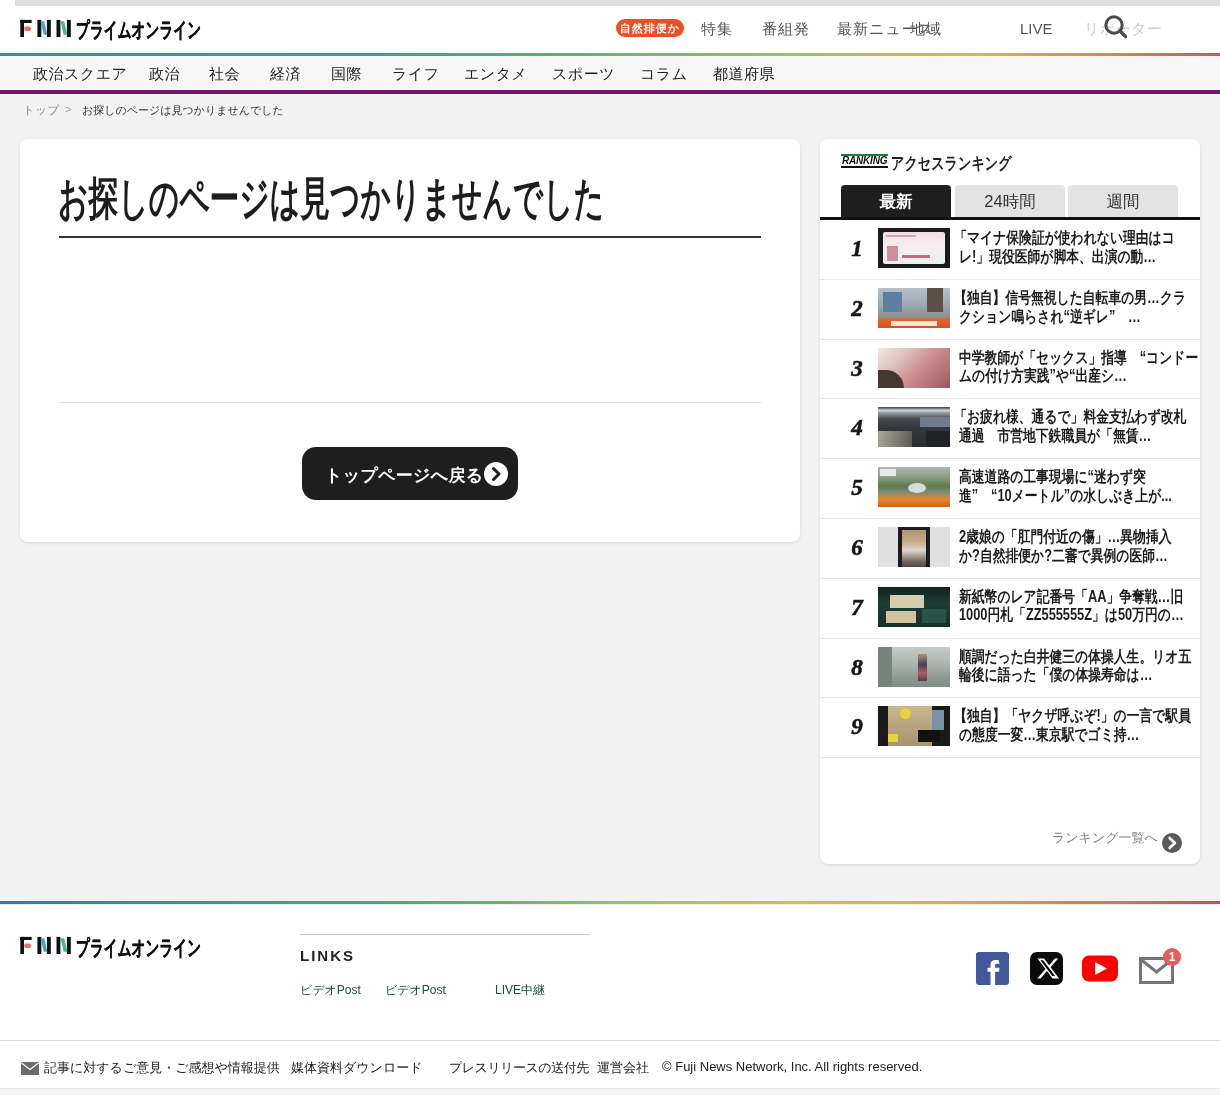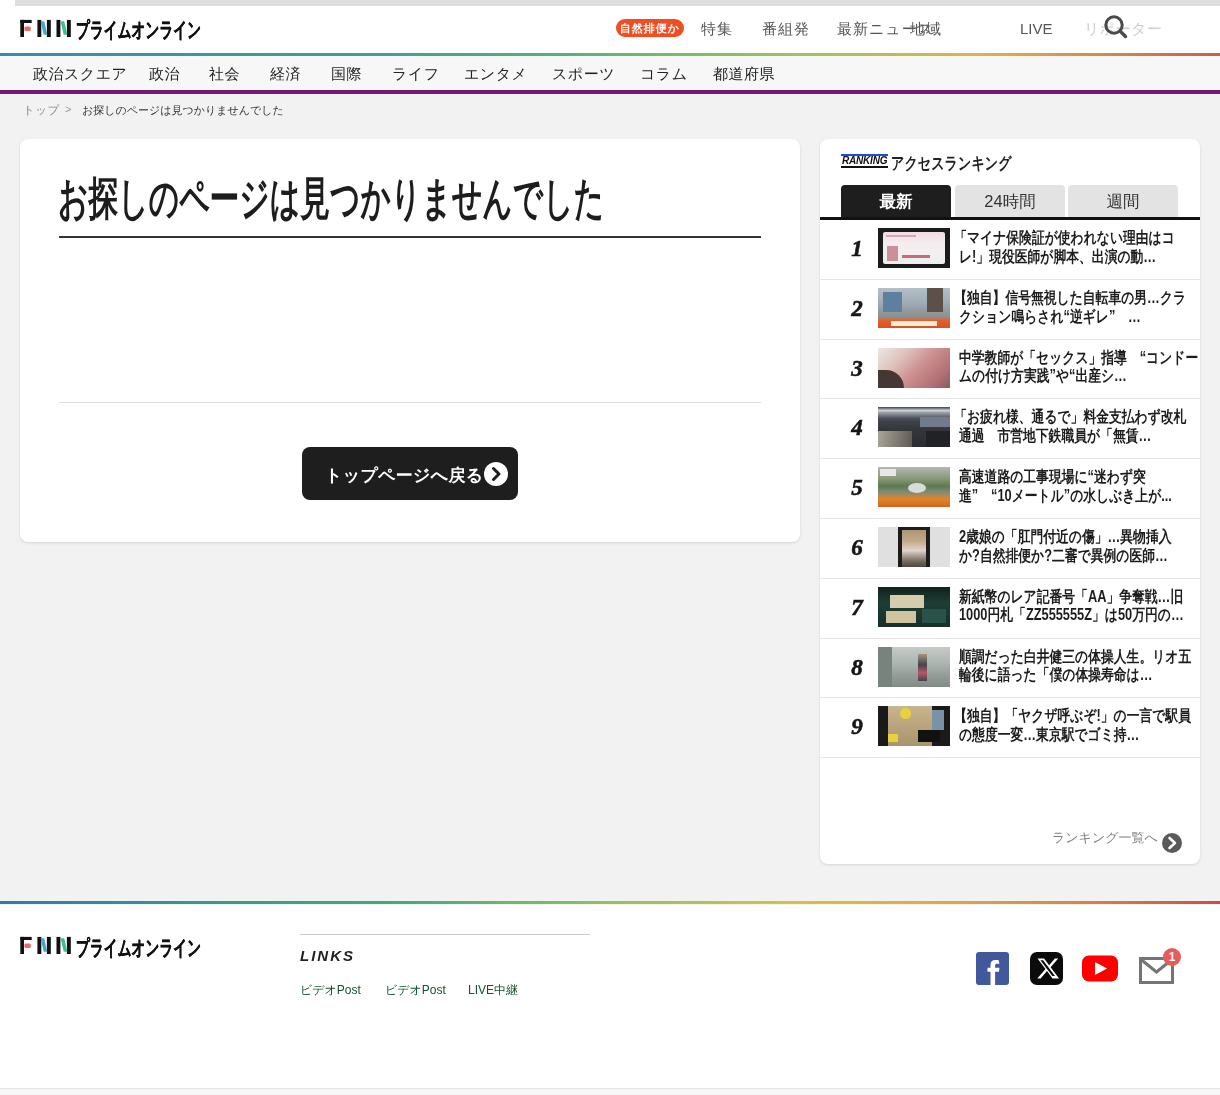--- a/index.html
+++ b/index.html
@@ -18,40 +18,40 @@
 
 #pagebg{left:0;top:94px;width:1220px;height:811px;background:#f2f2f2}
 
 
 
 #card{left:20px;top:139px;width:780px;height:403px;background:#fff;border-radius:8px;box-shadow:0 1px 3px rgba(0,0,0,.12)}
 #h1t{left:38px;top:32px;font-size:46px;font-weight:900;color:#1d1d1d;line-height:1.2;white-space:nowrap;transform:scaleX(0.647);transform-origin:0 0}
 #h1line{left:39px;top:97px;width:702px;height:2px;background:#333}
 #para{left:39px;top:140px;width:775px;font-size:16px;line-height:28.6px;color:#222}
 #sep1{left:39px;top:263px;width:702px;height:1px;background:#ddd}
-#btn{left:282px;top:308px;width:216px;height:53px;background:#1e1e1e;border-radius:8px;color:#fff}
+#btn{left:282px;top:308px;width:216px;height:53px;background:#1e1e1e;border-radius:14px;color:#fff}
 #btntxt{left:23px;top:17px;font-size:17px;font-weight:bold;letter-spacing:0.3px}
 #btnarr{left:182px;top:15px;width:24px;height:24px;background:#fff;border-radius:50%}
 
 #side{left:820px;top:139px;width:380px;height:725px;background:#fff;border-radius:8px;box-shadow:0 1px 3px rgba(0,0,0,.12)}
-#rklabel{left:21px;top:15px;font-size:10px;font-weight:bold;font-style:italic;color:#111;border-top:2px solid #1d4ed8;border-bottom:2px solid #111;padding:0 1px;line-height:10px;height:14px;letter-spacing:-0.2px}
+#rklabel{left:21px;top:15px;font-size:10px;font-weight:bold;font-style:italic;color:#111;border-top:2px solid #15803d;border-bottom:2px solid #111;padding:0 1px;line-height:10px;height:14px;letter-spacing:-0.2px}
 #rktitle{left:71px;top:13px;font-size:17px;font-weight:bold;color:#222;white-space:nowrap;transform:scaleX(0.77);transform-origin:0 0}
 .tab{position:absolute;top:46px;width:110px;height:32px;text-align:center;line-height:32px;font-size:16.5px;border-radius:4px 4px 0 0}
 #tabline{left:0;top:78px;width:380px;height:2.5px;background:#111}
 .item{position:absolute;left:0;width:380px;height:59.8px;border-bottom:1px solid #e6e6e6;overflow:hidden}
 .num{position:absolute;left:22px;top:16px;width:30px;text-align:center;font-size:23px;font-weight:bold;font-style:italic;color:#161616;font-family:"Liberation Serif",serif;-webkit-text-stroke:0.6px #161616}
 .thumb{position:absolute;left:58px;top:8px;width:72px;height:40px;overflow:hidden}
 .tt{position:absolute;left:139px;top:9px;font-size:16px;font-weight:bold;line-height:18.6px;color:#1d1d1d;white-space:nowrap;transform:scaleX(0.8);transform-origin:0 0}
 #rkmore{left:232px;top:690px;font-size:13px;color:#808080;letter-spacing:0}
 #rkmorearr{left:342px;top:694px;width:20px;height:20px;background:#5a5a5a;border-radius:50%}
 
 #grad2{left:0;top:901px;width:1220px;height:3px;background:linear-gradient(90deg,#2a7db3 0%,#2f9e92 18%,#3fae79 33%,#8fc45a 50%,#d8c338 65%,#e0a83e 78%,#dd7d3f 90%,#ca4d4d 100%)}
 #footer{left:0;top:905px;width:1220px;height:190px;background:#fff}
 #flinks-line{left:300px;top:29px;width:290px;height:1px;background:#ccc}
-#flinks-h{left:300px;top:42px;font-size:15px;font-weight:bold;font-style:italic;color:#222;letter-spacing:2px}
+#flinks-h{left:300px;top:42px;font-size:15px;font-weight:bold;color:#222;letter-spacing:2px}
 .flink{position:absolute;top:77px;font-size:12px;color:#14532d}
 #fbot{left:0;top:135px;width:1220px;height:55px;border-top:1px solid #ddd}
 .fb{position:absolute;top:18px;font-size:13px;color:#222}
 svg{display:block}
 </style></head>
 <body>
 <div class="abs" id="topstrip"></div>
 <div class="abs" style="left:0;top:0;width:15px;height:6px;background:#fff"></div>
 <div class="abs" id="header">
   <svg class="abs" style="left:20px;top:13px" width="52" height="19" viewBox="0 0 52 19">
@@ -213,30 +213,41 @@
     <polygon points="20.6,2.3 24.2,2.3 27.3,15.7 23.7,15.7" fill="#4aa5c9"></polygon>
     <rect x="36.5" y="0.9" width="3.9" height="17.1" fill="#111"></rect>
     <rect x="46.9" y="0.9" width="3.9" height="17.1" fill="#111"></rect>
     <polygon points="40.6,2.3 44.2,2.3 47.3,15.7 43.7,15.7" fill="#40bd8c"></polygon>
   </svg>
   <div class="abs" style="left:76px;top:29px;width:190px;font-size:21px;font-weight:900;color:#111;-webkit-text-stroke:0.5px #111;transform:scaleX(0.647);transform-origin:0 0;white-space:nowrap">プライムオンライン</div>
   <div class="abs" id="flinks-line"></div>
   <div class="abs" id="flinks-h">LINKS</div>
   <div class="flink" style="left:300px">ビデオPost</div>
   <div class="flink" style="left:385px">ビデオPost</div>
-  <div class="flink" style="left:468px">LIVE中継</div>
+  <div class="flink" style="left:495px">LIVE中継</div>
   <svg class="abs" style="left:976px;top:43px" width="208" height="42" viewBox="0 0 208 42">
     <rect x="0" y="4" width="33" height="33" rx="3" fill="#41599b"></rect>
     <path d="M22.5 12 h-3.4 c-2.8 0-4.6 1.8-4.6 4.7 v3h-3v4h3v13.3h4.6V23.7h3.8l.6-4h-4.4v-2.3c0-1.1.5-1.6 1.7-1.6h2.7z" fill="#fff"></path>
     <rect x="54" y="4" width="33" height="33" rx="7" fill="#0b0b0b"></rect>
     <path d="M61.5 10.5 h6.6 l5.0 6.7 5.8-6.7 h3.3 l-7.6 8.8 8.5 11.2 h-6.6 l-5.5-7.4 -6.4 7.4 h-3.3 l8.2-9.5 z M64.4 12.3 l11.9 15.8 h2.7 L67.1 12.3 z" fill="#fff" fill-rule="evenodd"></path>
     <rect x="106" y="7.5" width="36" height="26" rx="7" fill="#f00"></rect>
     <path d="M119 14 L131 20.5 L119 27 Z" fill="#fff"></path>
     <g stroke="#757575" fill="none">
       <rect x="164.5" y="10.5" width="32" height="24" stroke-width="3" fill="#fff"></rect>
       <path d="M165 11.5 L180.5 24 L196 11.5" stroke-width="3"></path>
     </g>
     <circle cx="196" cy="9" r="9" fill="#e85b5b"></circle>
     <text x="196" y="13.2" font-size="12" font-weight="bold" fill="#fff" text-anchor="middle" font-family="Liberation Sans,sans-serif">1</text>
   </svg>
+  <div class="abs" id="fbot">
+    <svg class="fb" style="left:21px;top:21px" width="18" height="13" viewBox="0 0 18 13">
+        <rect x="0" y="0" width="18" height="13" rx="1" fill="#6b6b6b"></rect>
+        <path d="M0.5 1 L9 7.5 L17.5 1" fill="none" stroke="#fff" stroke-width="1.3"></path>
+      </svg>
+    <div class="fb" style="left:44px">記事に対するご意見・ご感想や情報提供</div>
+    <div class="fb" style="left:291px">媒体資料ダウンロード</div>
+    <div class="fb" style="left:449px;letter-spacing:-0.5px">プレスリリースの送付先</div>
+    <div class="fb" style="left:597px">運営会社</div>
+    <div class="fb" style="left:662px;font-family:'Liberation Sans',sans-serif">© Fuji News Network, Inc. All rights reserved.</div>
+  </div>
 </div>
 <div class="abs" style="left:0;top:1088px;width:1220px;height:1px;background:#e3e3e3"></div>
 <div class="abs" style="left:0;top:1089px;width:1220px;height:6px;background:#f6f6f6"></div>
 
 </body></html>

